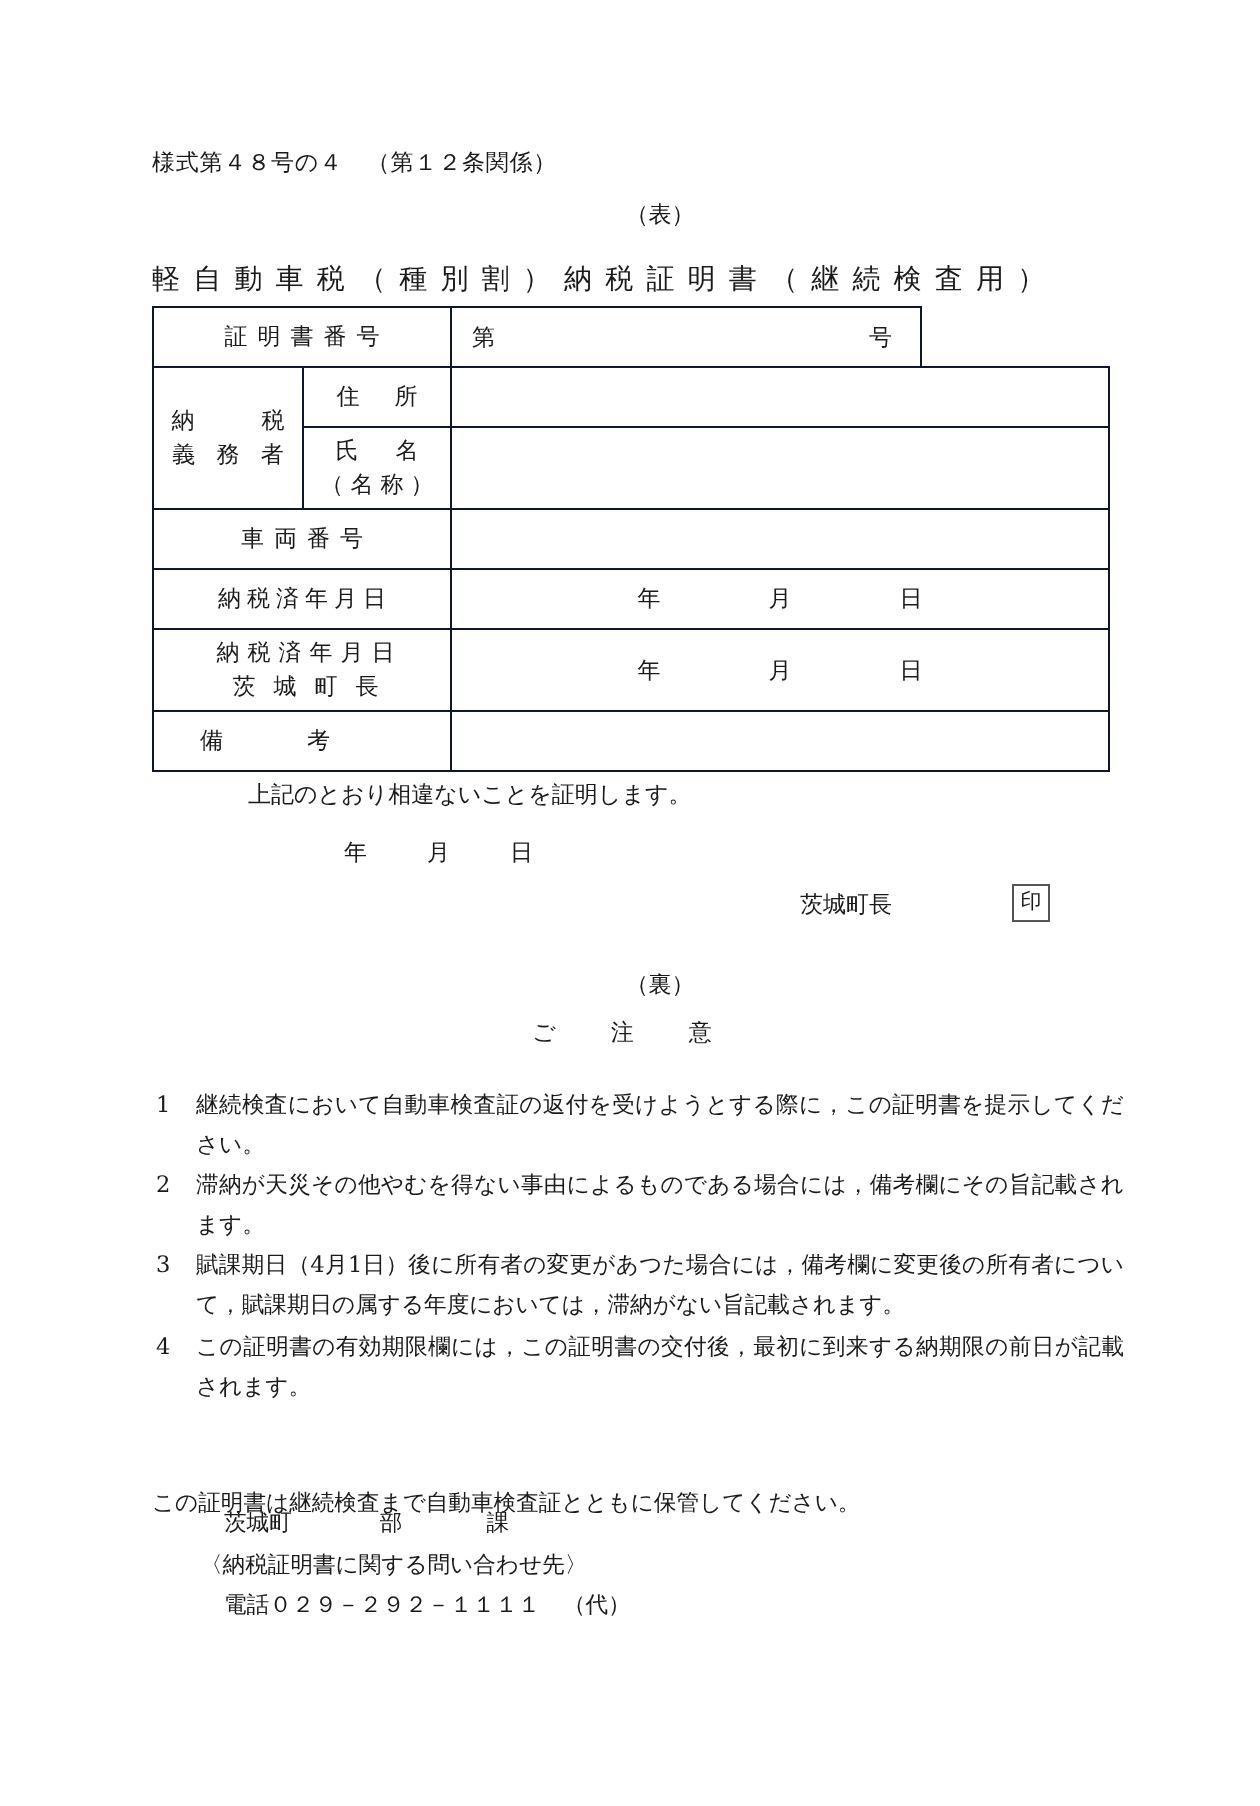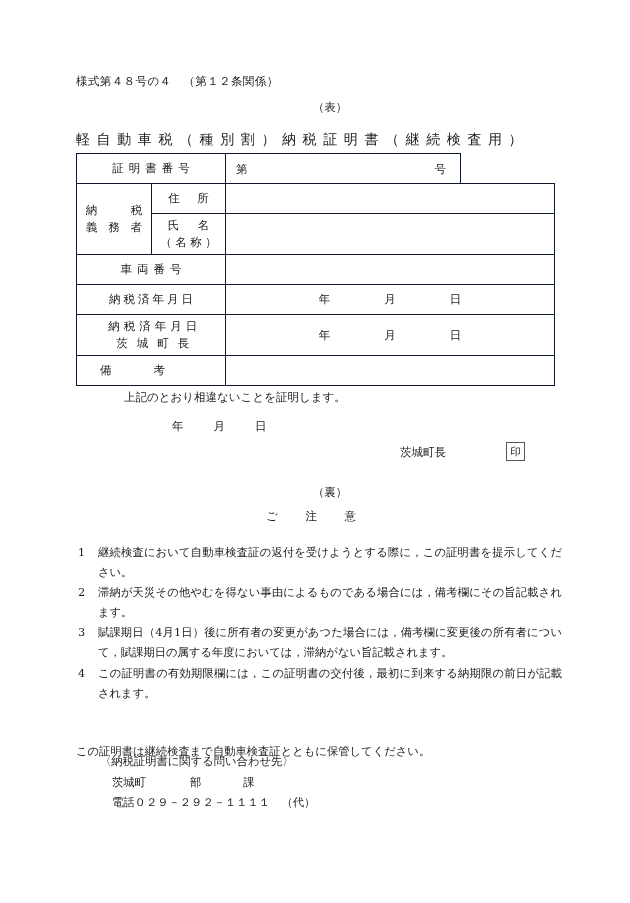--- a/index.html
+++ b/index.html
@@ -298,20 +298,20 @@
     </div>
     <div class="note">
       <span class="idx">4</span>
       <span>この証明書の有効期限欄には，この証明書の交付後，最初に到来する納期限の前日が記載されます。</span>
     </div>
   </div>
 
   <div class="keep-note">この証明書は継続検査まで自動車検査証とともに保管してください。</div>
 
   <div class="contact">
-    <div class="contact-line">〈納税証明書に関する問い合わせ先〉</div>
     <div class="contact-line contact-dept">
       <span>茨城町</span><span class="gap1"></span><span>部</span><span class="gap2"></span><span>課</span>
     </div>
+    <div class="contact-line">〈納税証明書に関する問い合わせ先〉</div>
     <div class="contact-line contact-tel">電話０２９－２９２－１１１１　（代）</div>
   </div>
 
 </div>
 
 </body></html>

